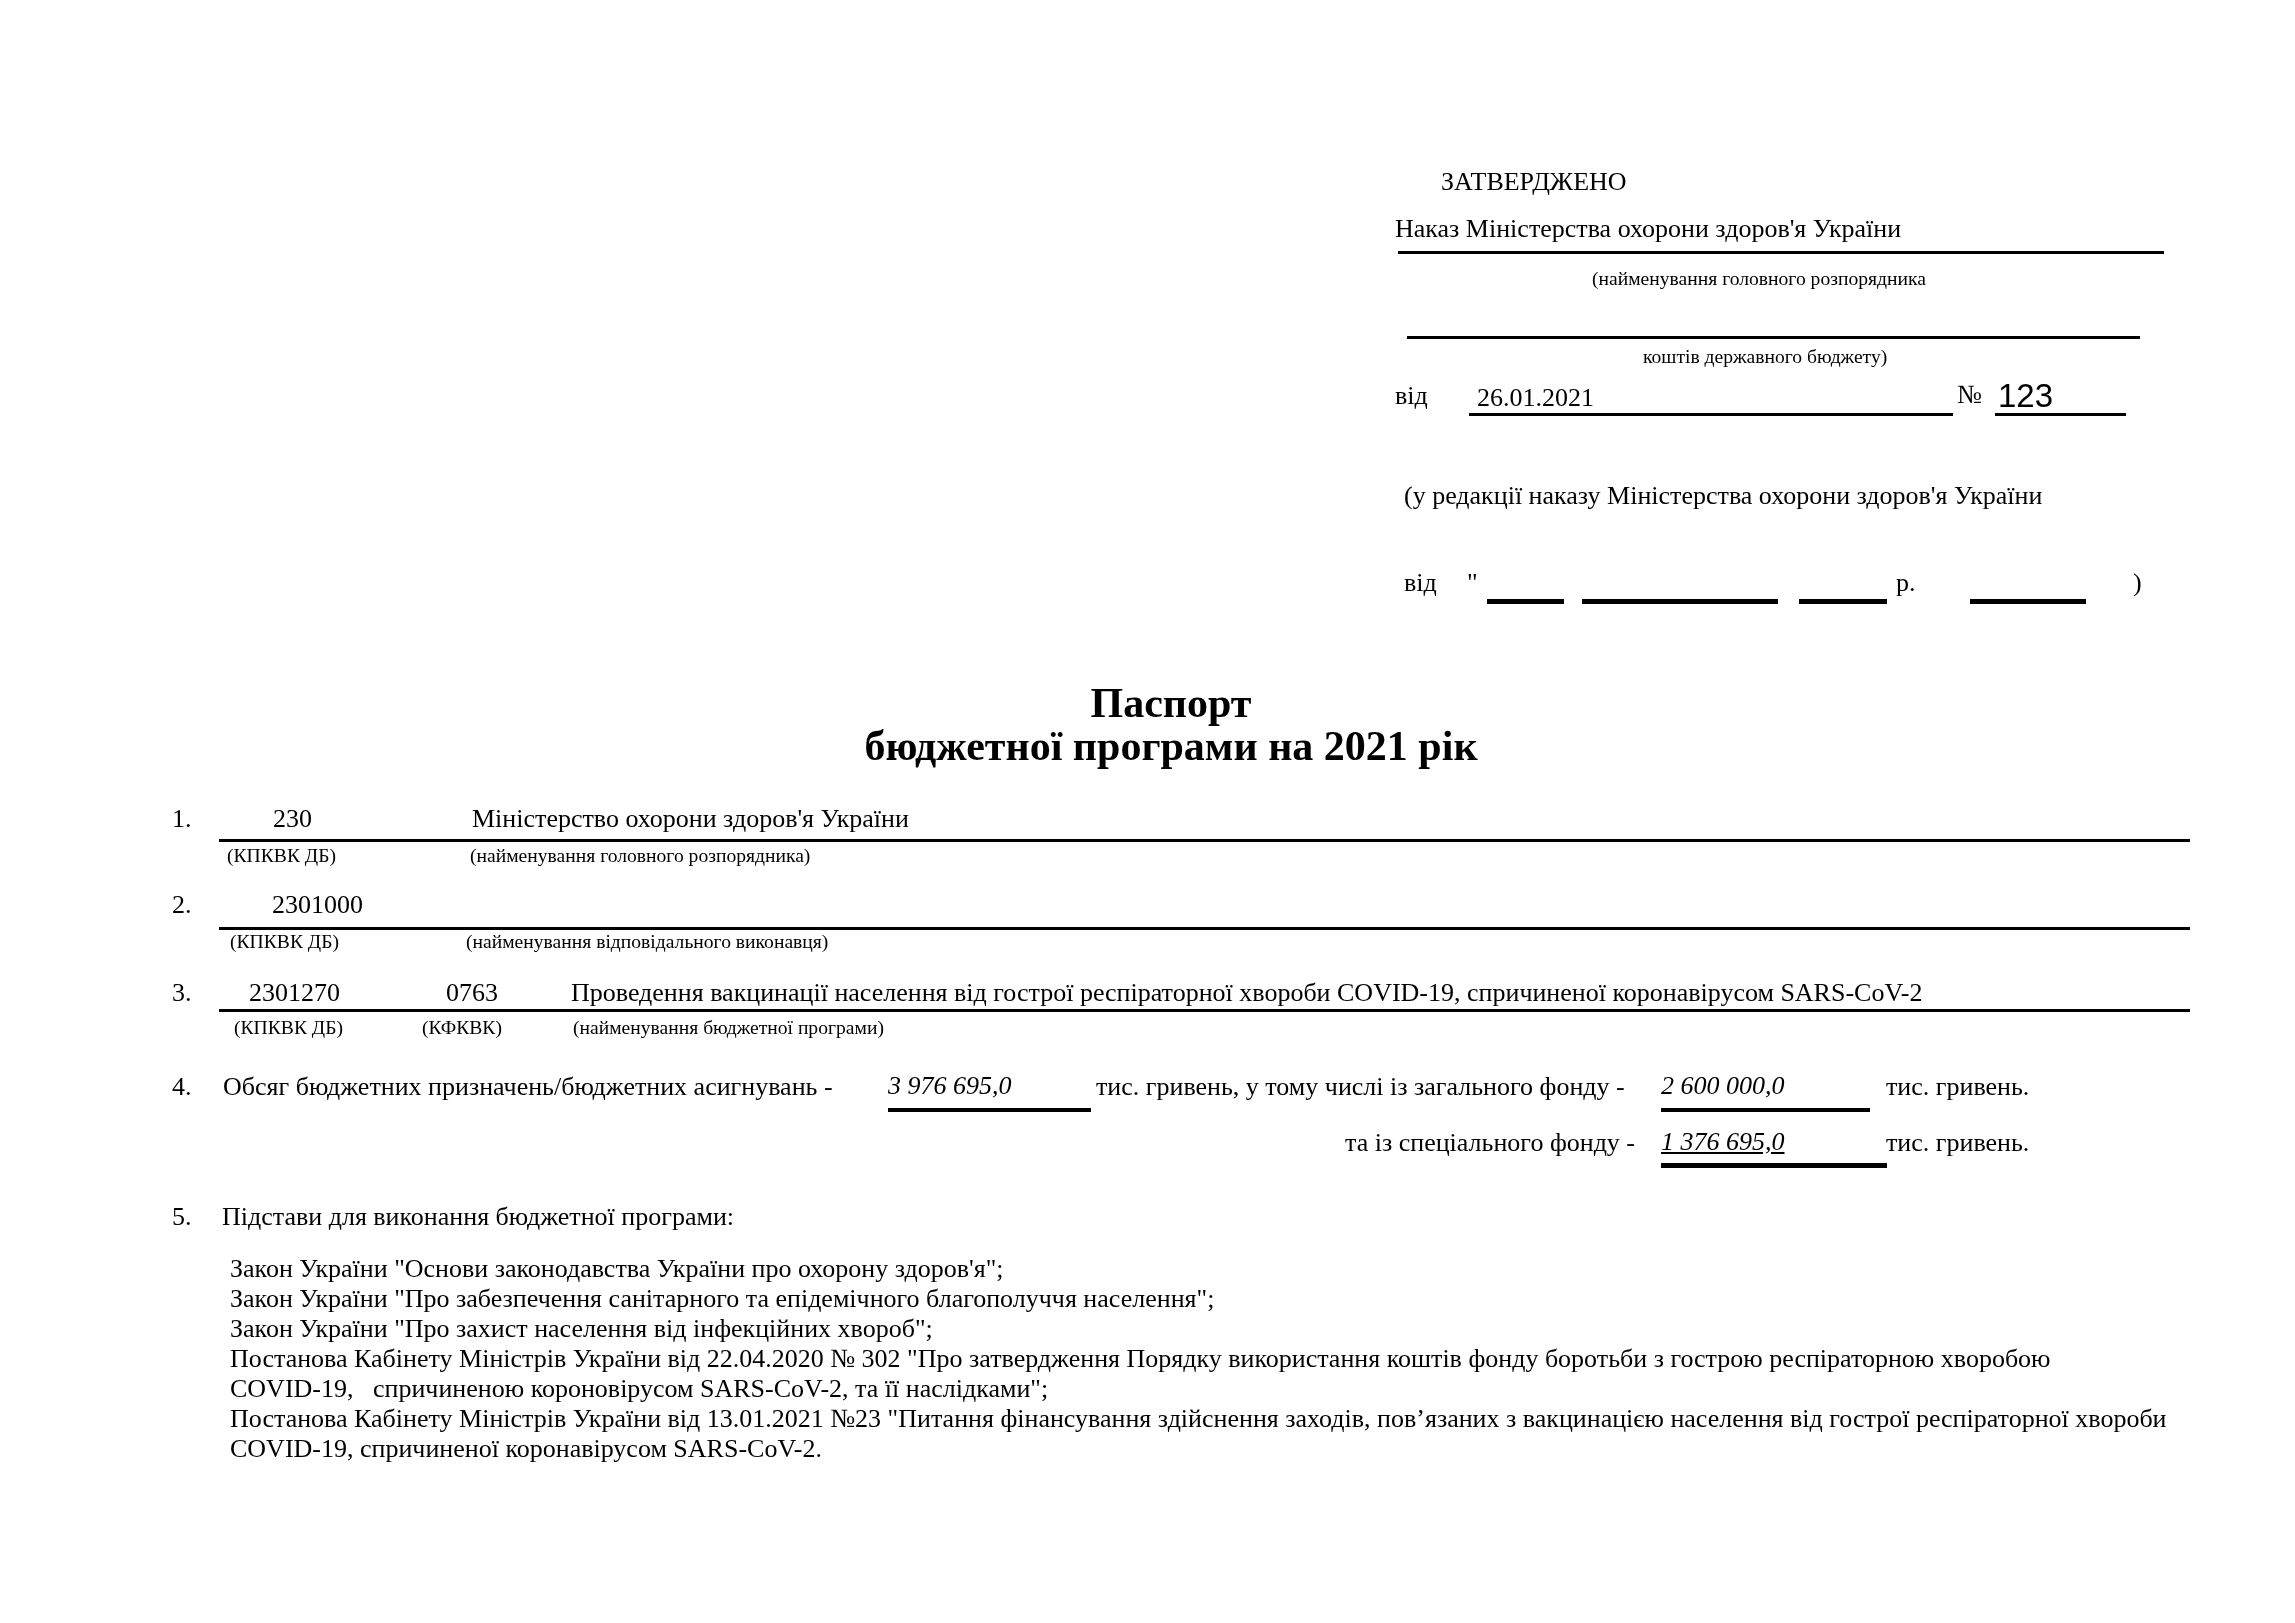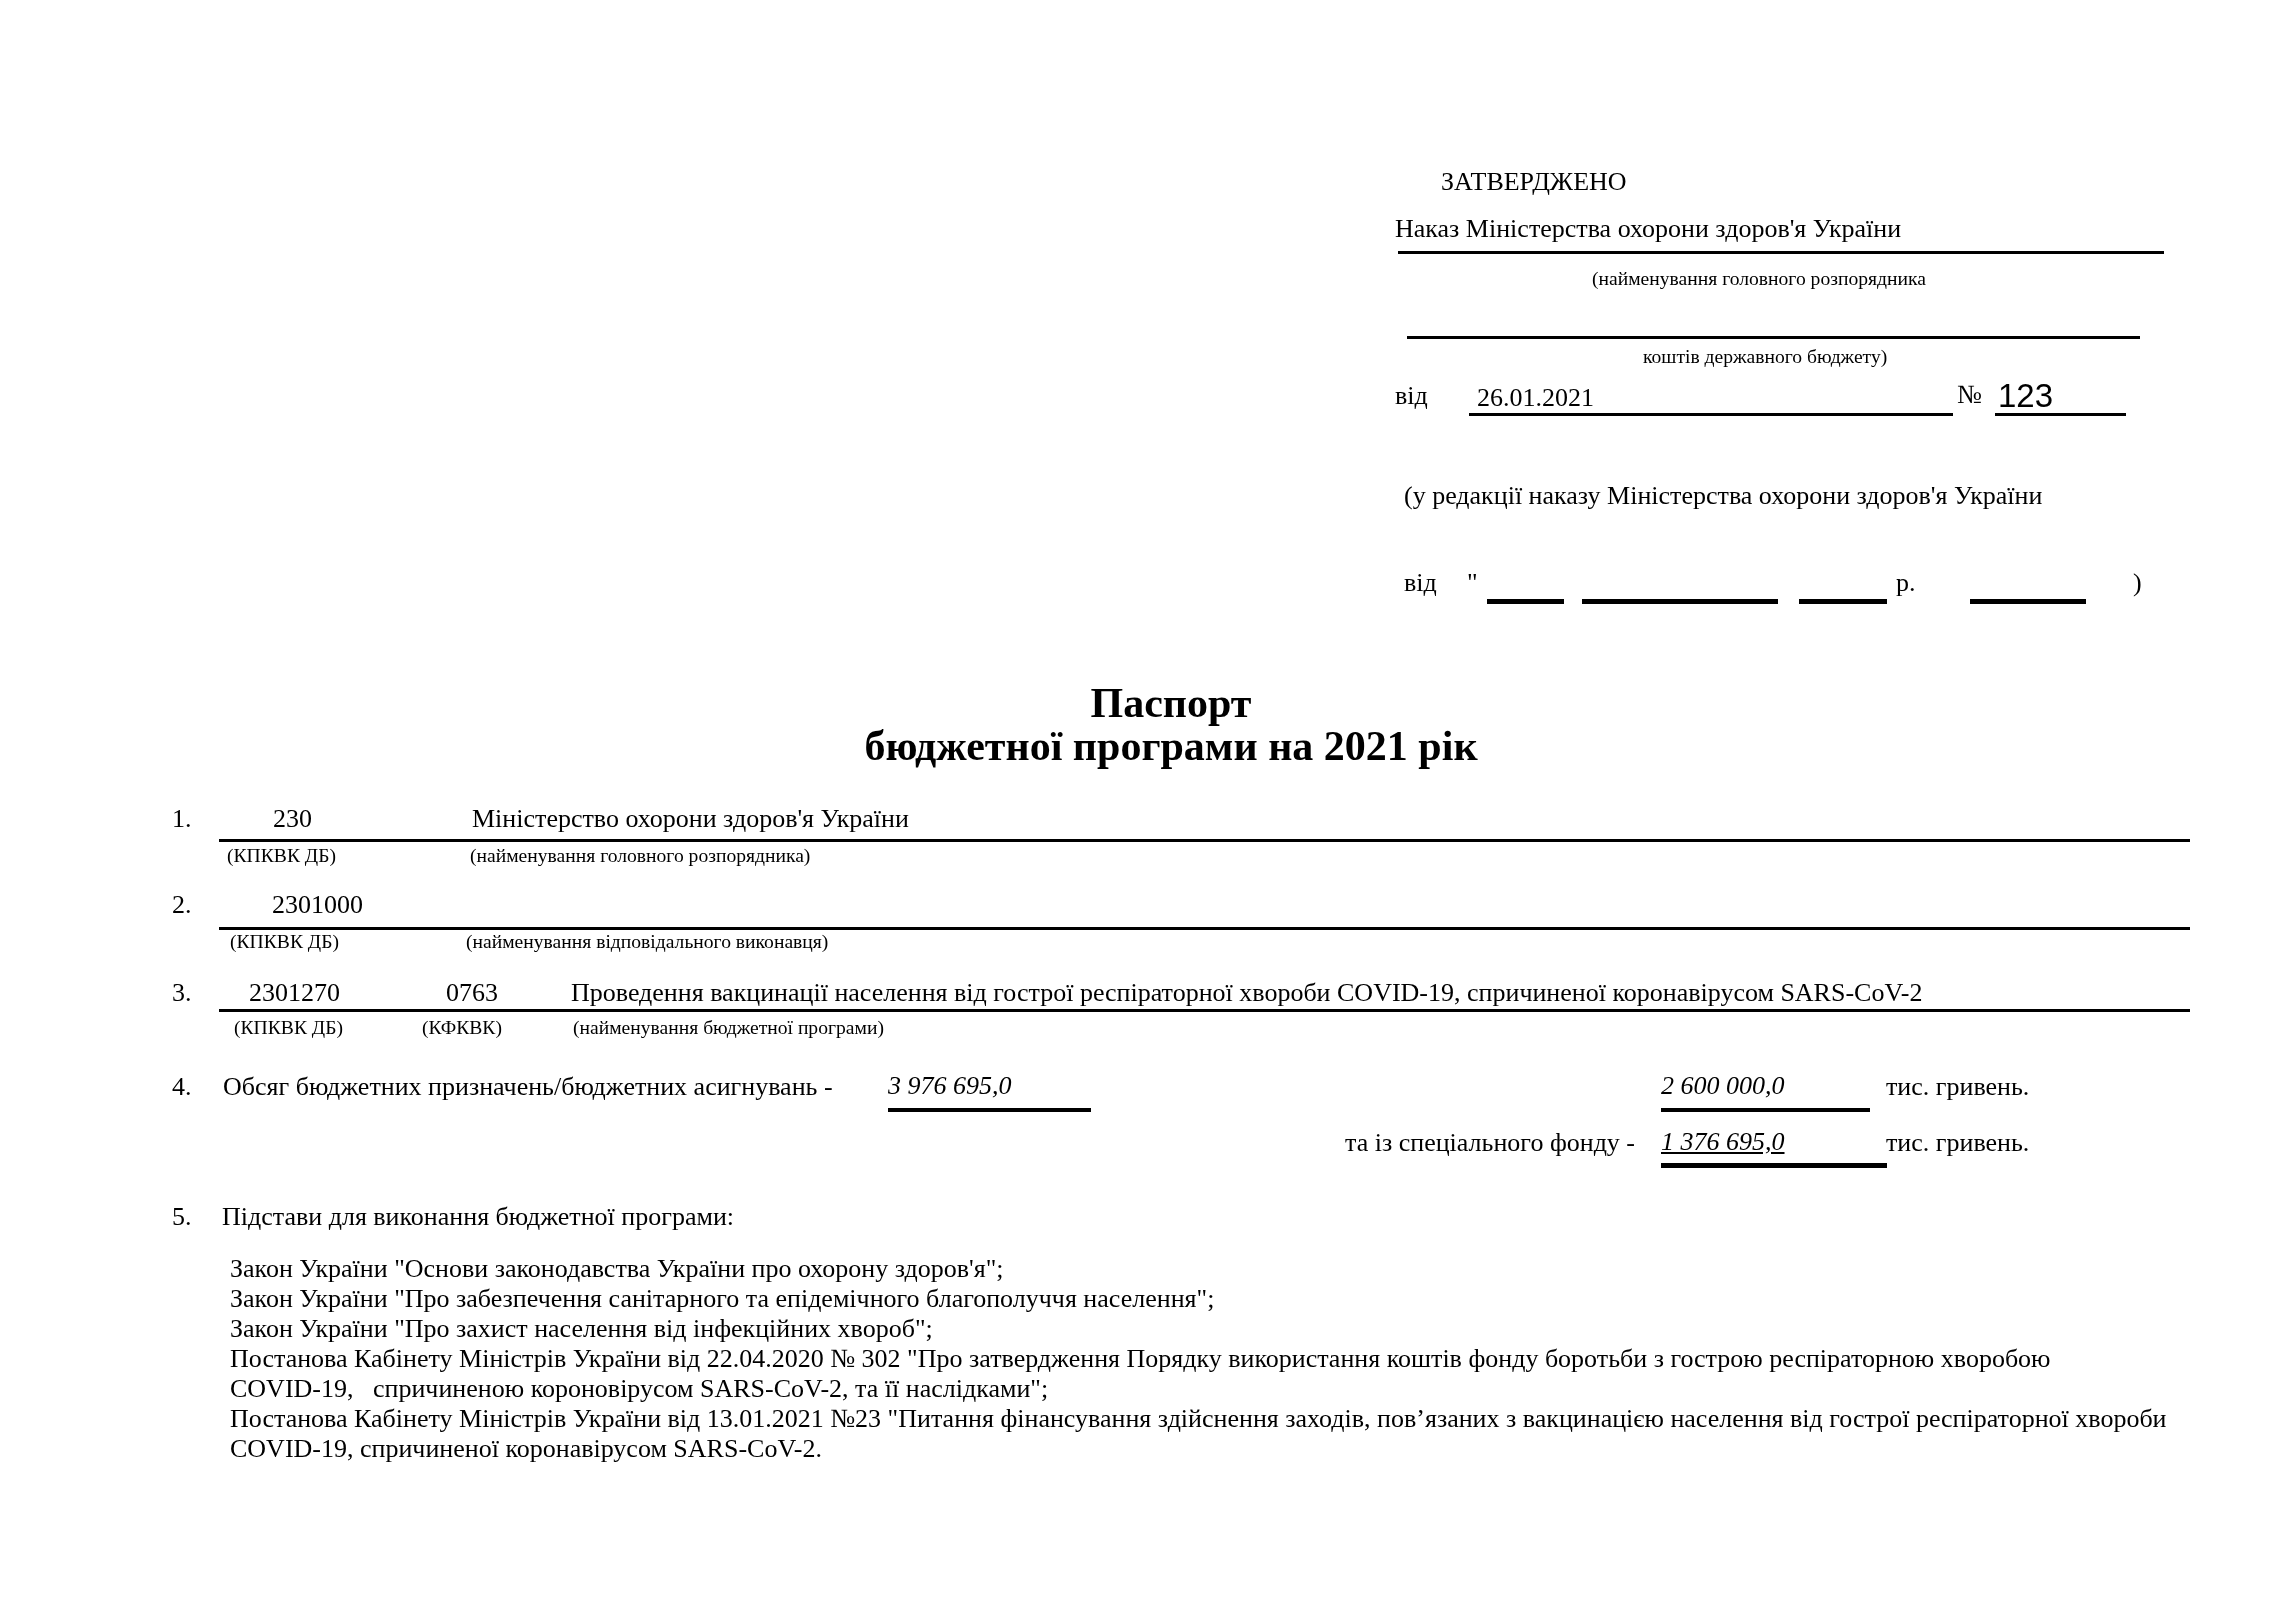--- a/index.html
+++ b/index.html
@@ -67,20 +67,21 @@
   <div class="t" style="left:571px;top:979px;">Проведення вакцинації населення від гострої респіраторної хвороби COVID-19, спричиненої коронавірусом SARS-CoV-2</div>
   <div class="bar" style="left:219px;top:1009px;width:1971px;height:3.3px;"></div>
   <div class="t cap" style="left:234px;top:1017px;">(КПКВК ДБ)</div>
   <div class="t cap" style="left:422px;top:1017px;">(КФКВК)</div>
   <div class="t cap" style="left:573px;top:1017px;">(найменування бюджетної програми)</div>
 
   <div class="t" style="left:172px;top:1073px;">4.</div>
   <div class="t" style="left:223px;top:1073px;">Обсяг бюджетних призначень/бюджетних асигнувань -</div>
   <div class="val" style="left:888px;top:1071px;width:203px;">3 976 695,0</div>
   <div class="bar" style="left:888px;top:1108px;width:203px;height:3.9px;"></div>
+  <div class="t" style="left:1096px;top:1073px;">тис. гривень, у тому числі із загального фонду -</div>
   <div class="val" style="left:1661px;top:1071px;width:209px;">2 600 000,0</div>
   <div class="bar" style="left:1661px;top:1108px;width:209px;height:3.9px;"></div>
   <div class="t" style="left:1886px;top:1073px;">тис. гривень.</div>
 
   <div class="t" style="left:1345px;top:1129px;">та із спеціального фонду -</div>
   <div class="val" style="left:1661px;top:1127px;width:226px;text-decoration:underline;">1 376 695,0</div>
   <div class="bar" style="left:1661px;top:1163px;width:226px;height:4.6px;"></div>
   <div class="t" style="left:1886px;top:1129px;">тис. гривень.</div>
 
   <div class="t" style="left:172px;top:1203px;">5.</div>

